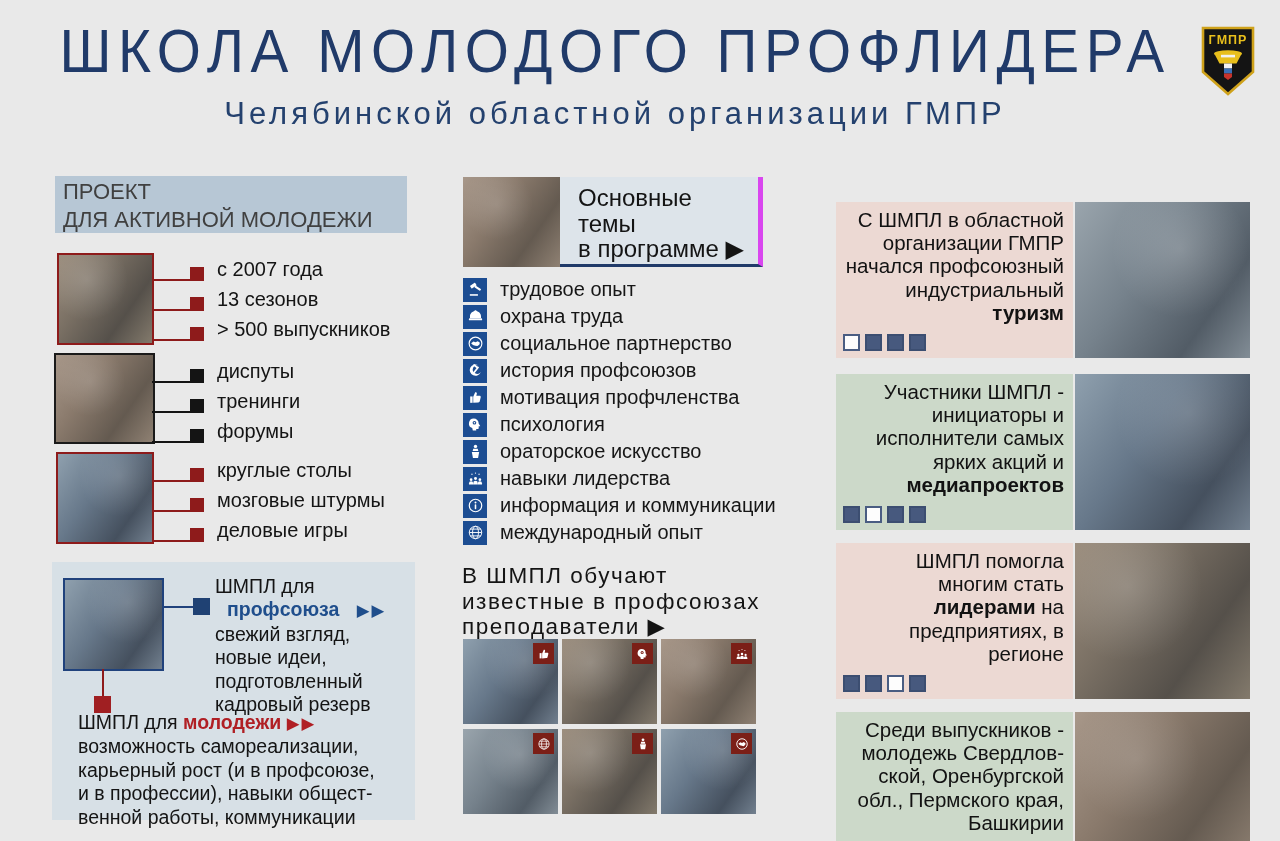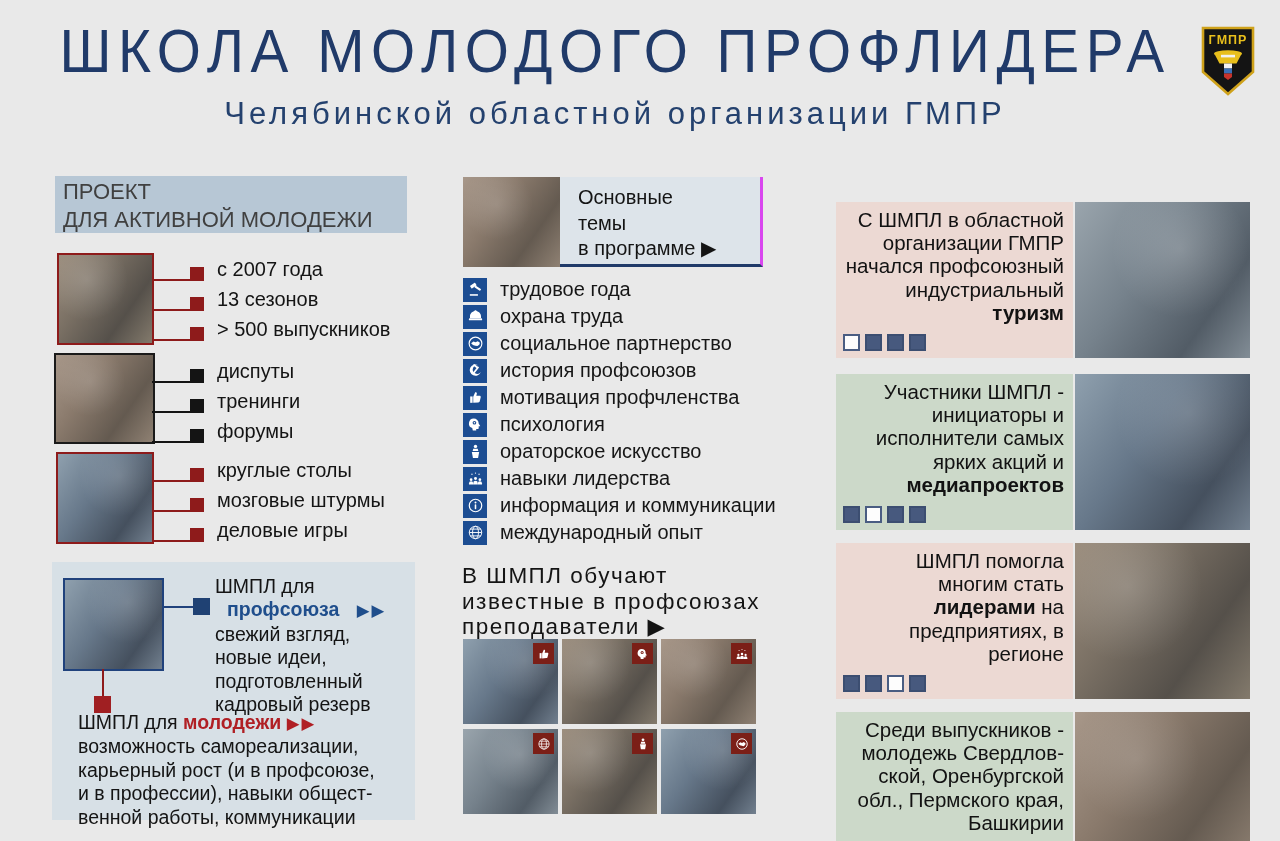--- a/index.html
+++ b/index.html
@@ -48,22 +48,22 @@
   .benefit-union{position:absolute;left:215px;top:575px;width:200px;font-size:19.5px;line-height:23.4px;color:#141414;}
   .benefit-youth{position:absolute;left:78px;top:711px;width:340px;font-size:19.5px;line-height:23.4px;color:#141414;}
   .b{font-weight:700;}
   .blue{color:#1f4e8c;margin-left:12px;}
   .red{color:#b01f24;}
   .arrows{letter-spacing:2px;font-size:.85em;}
 
   
   .p5{left:463px;top:177px;width:97px;height:90px;}
   .program-panel{position:absolute;left:560px;top:177px;width:203px;height:90px;background:#dde4ea;
-         border-right:3px solid #d946ef;border-bottom:3px solid #203a69;box-sizing:border-box;
-         font-size:20px;line-height:25.5px;color:#141414;padding:8px 0 0 18px;}
+         border-right:5px solid #d946ef;border-bottom:3px solid #203a69;box-sizing:border-box;
+         font-size:24px;line-height:25.5px;color:#141414;padding:8px 0 0 18px;}
   #topics{position:absolute;left:463px;top:276px;}
   .topic{display:flex;align-items:center;height:27px;}
   .ticon{width:24px;height:24px;background:#1c4d92;display:flex;align-items:center;justify-content:center;flex:0 0 auto;}
   .tlabel{margin-left:13px;font-size:20px;color:#161616;white-space:nowrap;}
   .teachers-heading{position:absolute;left:462px;top:563px;font-size:22.5px;line-height:25.5px;
          letter-spacing:1.5px;color:#141414;}
   #teacher-grid{position:absolute;left:463px;top:639px;display:grid;grid-template-columns:repeat(3,95px);
          grid-auto-rows:85px;gap:5px 4px;}
   .tcell{position:relative;}
   .badge{position:absolute;top:4px;right:4px;width:21px;height:21px;background:#7b1f17;--icon-bg:#7b1f17;
@@ -195,21 +195,21 @@
       <div class="topic">
         <div class="ticon">
           <svg viewBox="0 0 24 24" width="17" height="17">
             <g fill="#fff">
               <rect x="4.6" y="4.2" width="8.6" height="4.6" rx="0.6" transform="rotate(-33 8.9 6.5)"></rect>
               <rect x="10.5" y="8.6" width="9.5" height="3" rx="0.6" transform="rotate(33 15.2 10.1)"></rect>
               <path d="M4 18.6h11.4v2.2H4z"></path>
             </g>
           </svg>
         </div>
-        <div class="tlabel">трудовое года</div>
+        <div class="tlabel">трудовое опыт</div>
       </div>
       <div class="topic">
         <div class="ticon">
           <svg viewBox="0 0 24 24" width="17" height="17">
             <g fill="#fff">
               <path d="M12 4.2c-4.3 0-7.8 3.3-7.8 7.8v2h15.6v-2c0-4.5-3.5-7.8-7.8-7.8z"></path>
               <rect x="2.6" y="14.6" width="18.8" height="2.8" rx="1.3"></rect>
               <rect x="10.6" y="3" width="2.8" height="3.4" rx="1"></rect>
             </g>
           </svg>

